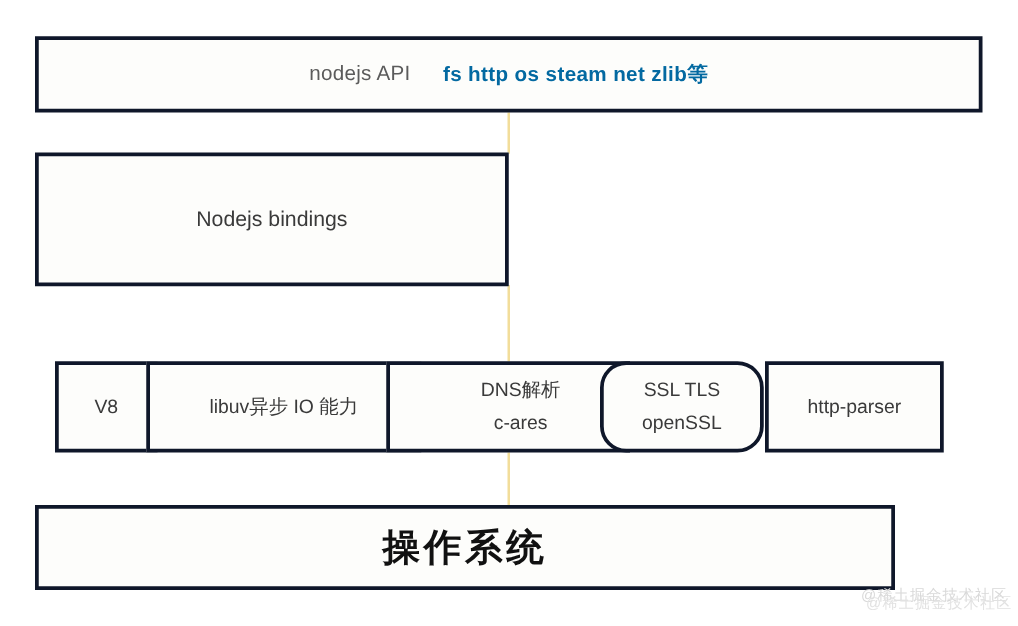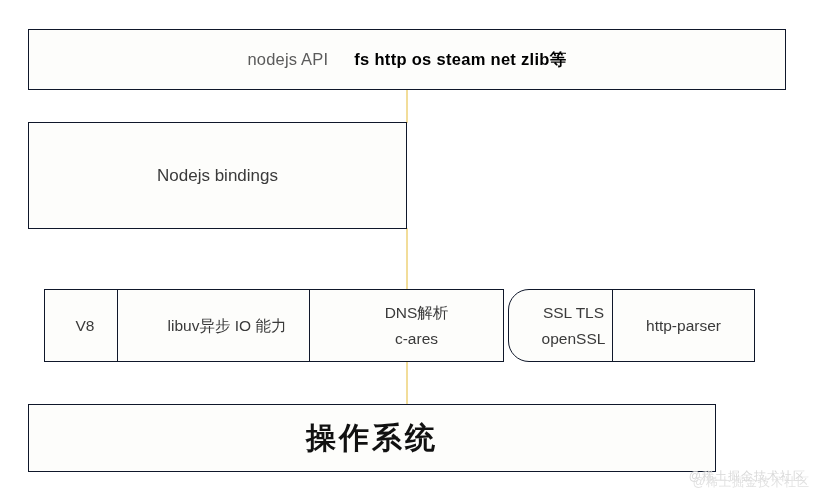--- a/index.html
+++ b/index.html
@@ -25,21 +25,21 @@
   .connector {
     position: absolute;
     background: #f2dd9a;
     z-index: 1;
   }
 
   
   .box {
     position: absolute;
     box-sizing: border-box;
-    border: 1px solid #0f172a;
+    border: 3px solid #0f172a;
     background: #fdfdfb;
     display: flex;
     flex-direction: column;
     align-items: center;
     justify-content: center;
     z-index: 2;
   }
 
   .line {
     display: block;
@@ -58,21 +58,21 @@
     justify-content: center;
     align-items: center;
   }
   #row1 .api-label {
     font-size: 16.5px;
     color: #5b5b5b;
     letter-spacing: 0.2px;
   }
   #row1 .api-modules {
     font-size: 16.5px;
-    color: #000000;
+    color: #0369a1;
     font-weight: 600;
     margin-left: 26px;
     letter-spacing: 0.3px;
   }
 
   
   #row2-left {
     left: 28px;
     top: 122px;
     width: 379px;
@@ -91,21 +91,21 @@
   }
 
   
   .r3 {
     top: 289px;
     height: 73px;
   }
   #r3-v8        { left: 44px;  width: 82px; }
   #r3-libuv     { left: 117px; width: 220px; }
   #r3-dns       { left: 309px; width: 195px; padding-left: 20px; }
-  #r3-ssl       { left: 508px; width: 131px; border-radius: 21px; }
+  #r3-ssl       { left: 480px; width: 131px; border-radius: 21px; }
   #r3-http      { left: 612px; width: 143px; }
 
   .r3 .line {
     font-size: 15.5px;
     line-height: 26px;
     color: #3a3a3a;
   }
 
   
   #row4 {

